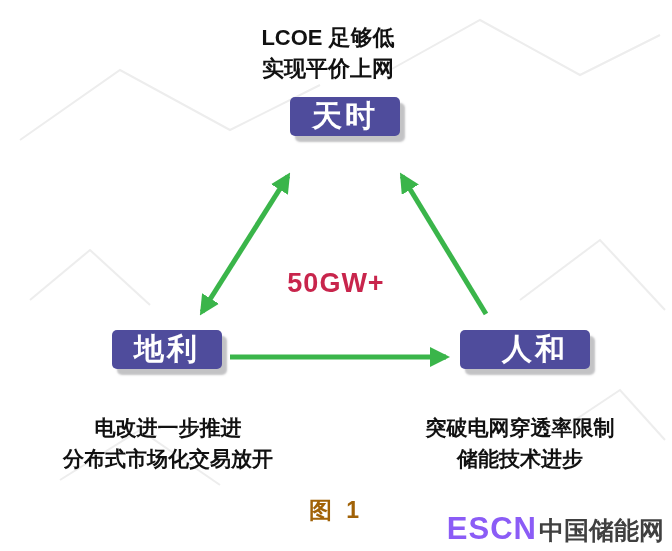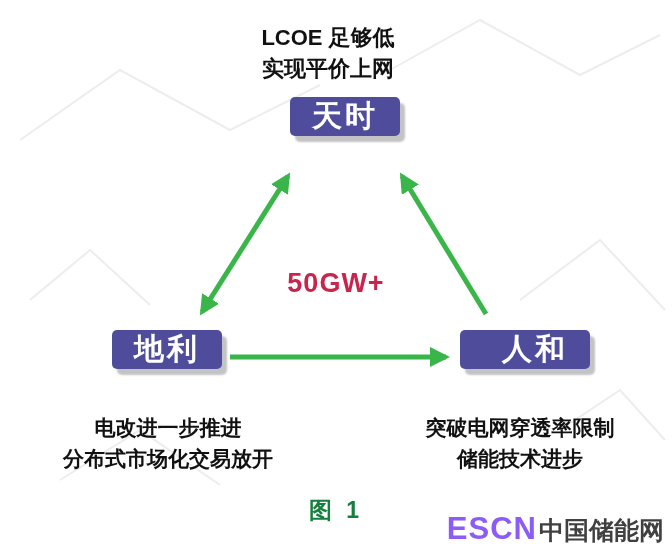--- a/index.html
+++ b/index.html
@@ -51,21 +51,21 @@
     color:#c8254c;
     font-size:27px;
     font-weight:bold;
     letter-spacing:1px;
   }
 
   .figure-title{
     position:absolute;
     left:0;right:0;top:495px;
     text-align:center;
-    color:#15803d;
+    color:#a16207;
     font-size:23px;
     font-weight:bold;
     letter-spacing:4px;
   }
 
   .logo{
     position:absolute;
     right:8px;bottom:4px;
     display:flex;align-items:baseline;
     white-space:nowrap;

